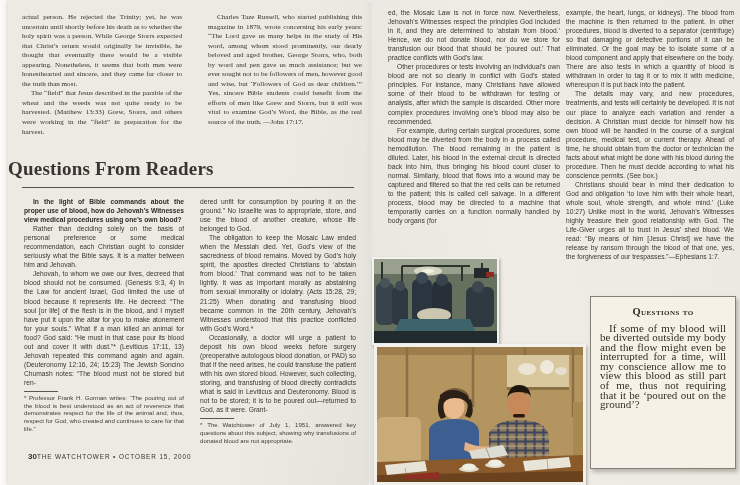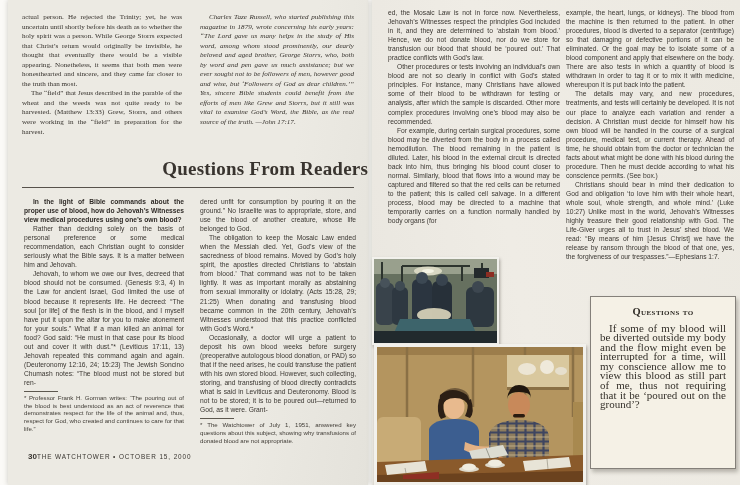--- a/index.html
+++ b/index.html
@@ -10,21 +10,21 @@
   .page-left  { left:8px;   width:360px; background:linear-gradient(100deg,#eceae3 70%,#e4e2db 100%); }
   .page-right { left:372px; width:368px; background:linear-gradient(80deg,#e9e6df 0%,#efece5 40%,#ece9e1 100%); }
 
   .col { position:absolute; text-align:justify; color:#35312c; overflow:hidden; }
   .serif-col { font-size:7.1px; line-height:9.55px; }
   .sans-col  { font-family:"Liberation Sans", sans-serif; font-size:6.7px; line-height:9.05px; color:#3a3631; }
   .col p { text-indent:9px; }
   .col p.noindent { text-indent:0; }
   .q-lead { font-weight:bold; text-indent:9px; color:#2f2b27; }
 
-  .section-heading { position:absolute; left:0; width:100%; text-align:right; font-weight:bold;
+  .section-heading { position:absolute; left:0; width:100%; text-align:left; font-weight:bold;
        font-size:19px; letter-spacing:.2px; color:#39342f; font-family:"Liberation Serif", serif; }
   .heading-rule { position:absolute; height:1px; background:#57524b; }
 
   .fnrule { width:34px; height:1px; background:#5d584f; margin:4px 0 2px 0; }
   .footnote { font-size:6.1px; line-height:7.7px; text-align:justify; color:#403c36; }
   .sans-col .footnote { font-family:"Liberation Sans", sans-serif; }
 
   .page-footer { position:absolute; left:20px; top:452px; font-family:"Liberation Sans", sans-serif;
        color:#38342f; display:flex; align-items:baseline; }
   .page-footer .num { font-size:8px; font-weight:bold; }
@@ -43,21 +43,21 @@
 <body>
 
 <div class="spread">
 
   <div class="page page-left">
 
     <div class="col serif-col" style="left:14px; top:13px; width:160px; height:140px;">
       <p class="noindent">actual person. He rejected the Trinity; yet, he was uncertain until shortly before his death as to whether the holy spirit was a person. While George Storrs expected that Christ’s return would originally be invisible, he thought that eventually there would be a visible appearing. Nonetheless, it seems that both men were honesthearted and sincere, and they came far closer to the truth than most.</p>
       <p>The “field” that Jesus described in the parable of the wheat and the weeds was not quite ready to be harvested. (Matthew 13:33) Grew, Storrs, and others were working in the “field” in preparation for the harvest.</p>
     </div>
-    <div class="col serif-col" style="left:192px; top:13px; width:154px; height:140px;font-style:italic;">
+    <div class="col serif-col" style="left:200px; top:13px; width:154px; height:140px;">
       <p>Charles Taze Russell, who started publishing this magazine in 1879, wrote concerning his early years: “The Lord gave us many helps in the study of His word, among whom stood prominently, our dearly beloved and aged brother, George Storrs, who, both by word and pen gave us much assistance; but we ever sought not to be followers of men, however good and wise, but ‘Followers of God as dear children.’” Yes, sincere Bible students could benefit from the efforts of men like Grew and Storrs, but it still was vital to examine God’s Word, the Bible, as the real source of the truth. —John 17:17.</p>
     </div>
 
     <div class="section-heading" style="top:158px;">Questions From Readers</div>
     <div class="heading-rule" style="left:14px; top:187px; width:332px;"></div>
 
     <div class="col sans-col" style="left:16px; top:197px; width:160px; height:250px;">
       <p class="q-lead">In the light of Bible commands about the proper use of blood, how do Jehovah’s Witnesses view medical procedures using one’s own blood?</p>
       <p>Rather than deciding solely on the basis of personal preference or some medical recommendation, each Christian ought to consider seriously what the Bible says. It is a matter between him and Jehovah.</p>
       <p>Jehovah, to whom we owe our lives, decreed that blood should not be consumed. (Genesis 9:3, 4) In the Law for ancient Israel, God limited the use of blood because it represents life. He decreed: “The soul [or life] of the flesh is in the blood, and I myself have put it upon the altar for you to make atonement for your souls.” What if a man killed an animal for food? God said: “He must in that case pour its blood out and cover it with dust.”* (Leviticus 17:11, 13) Jehovah repeated this command again and again. (Deuteronomy 12:16, 24; 15:23) The Jewish Soncino Chumash notes: “The blood must not be stored but ren-</p>

